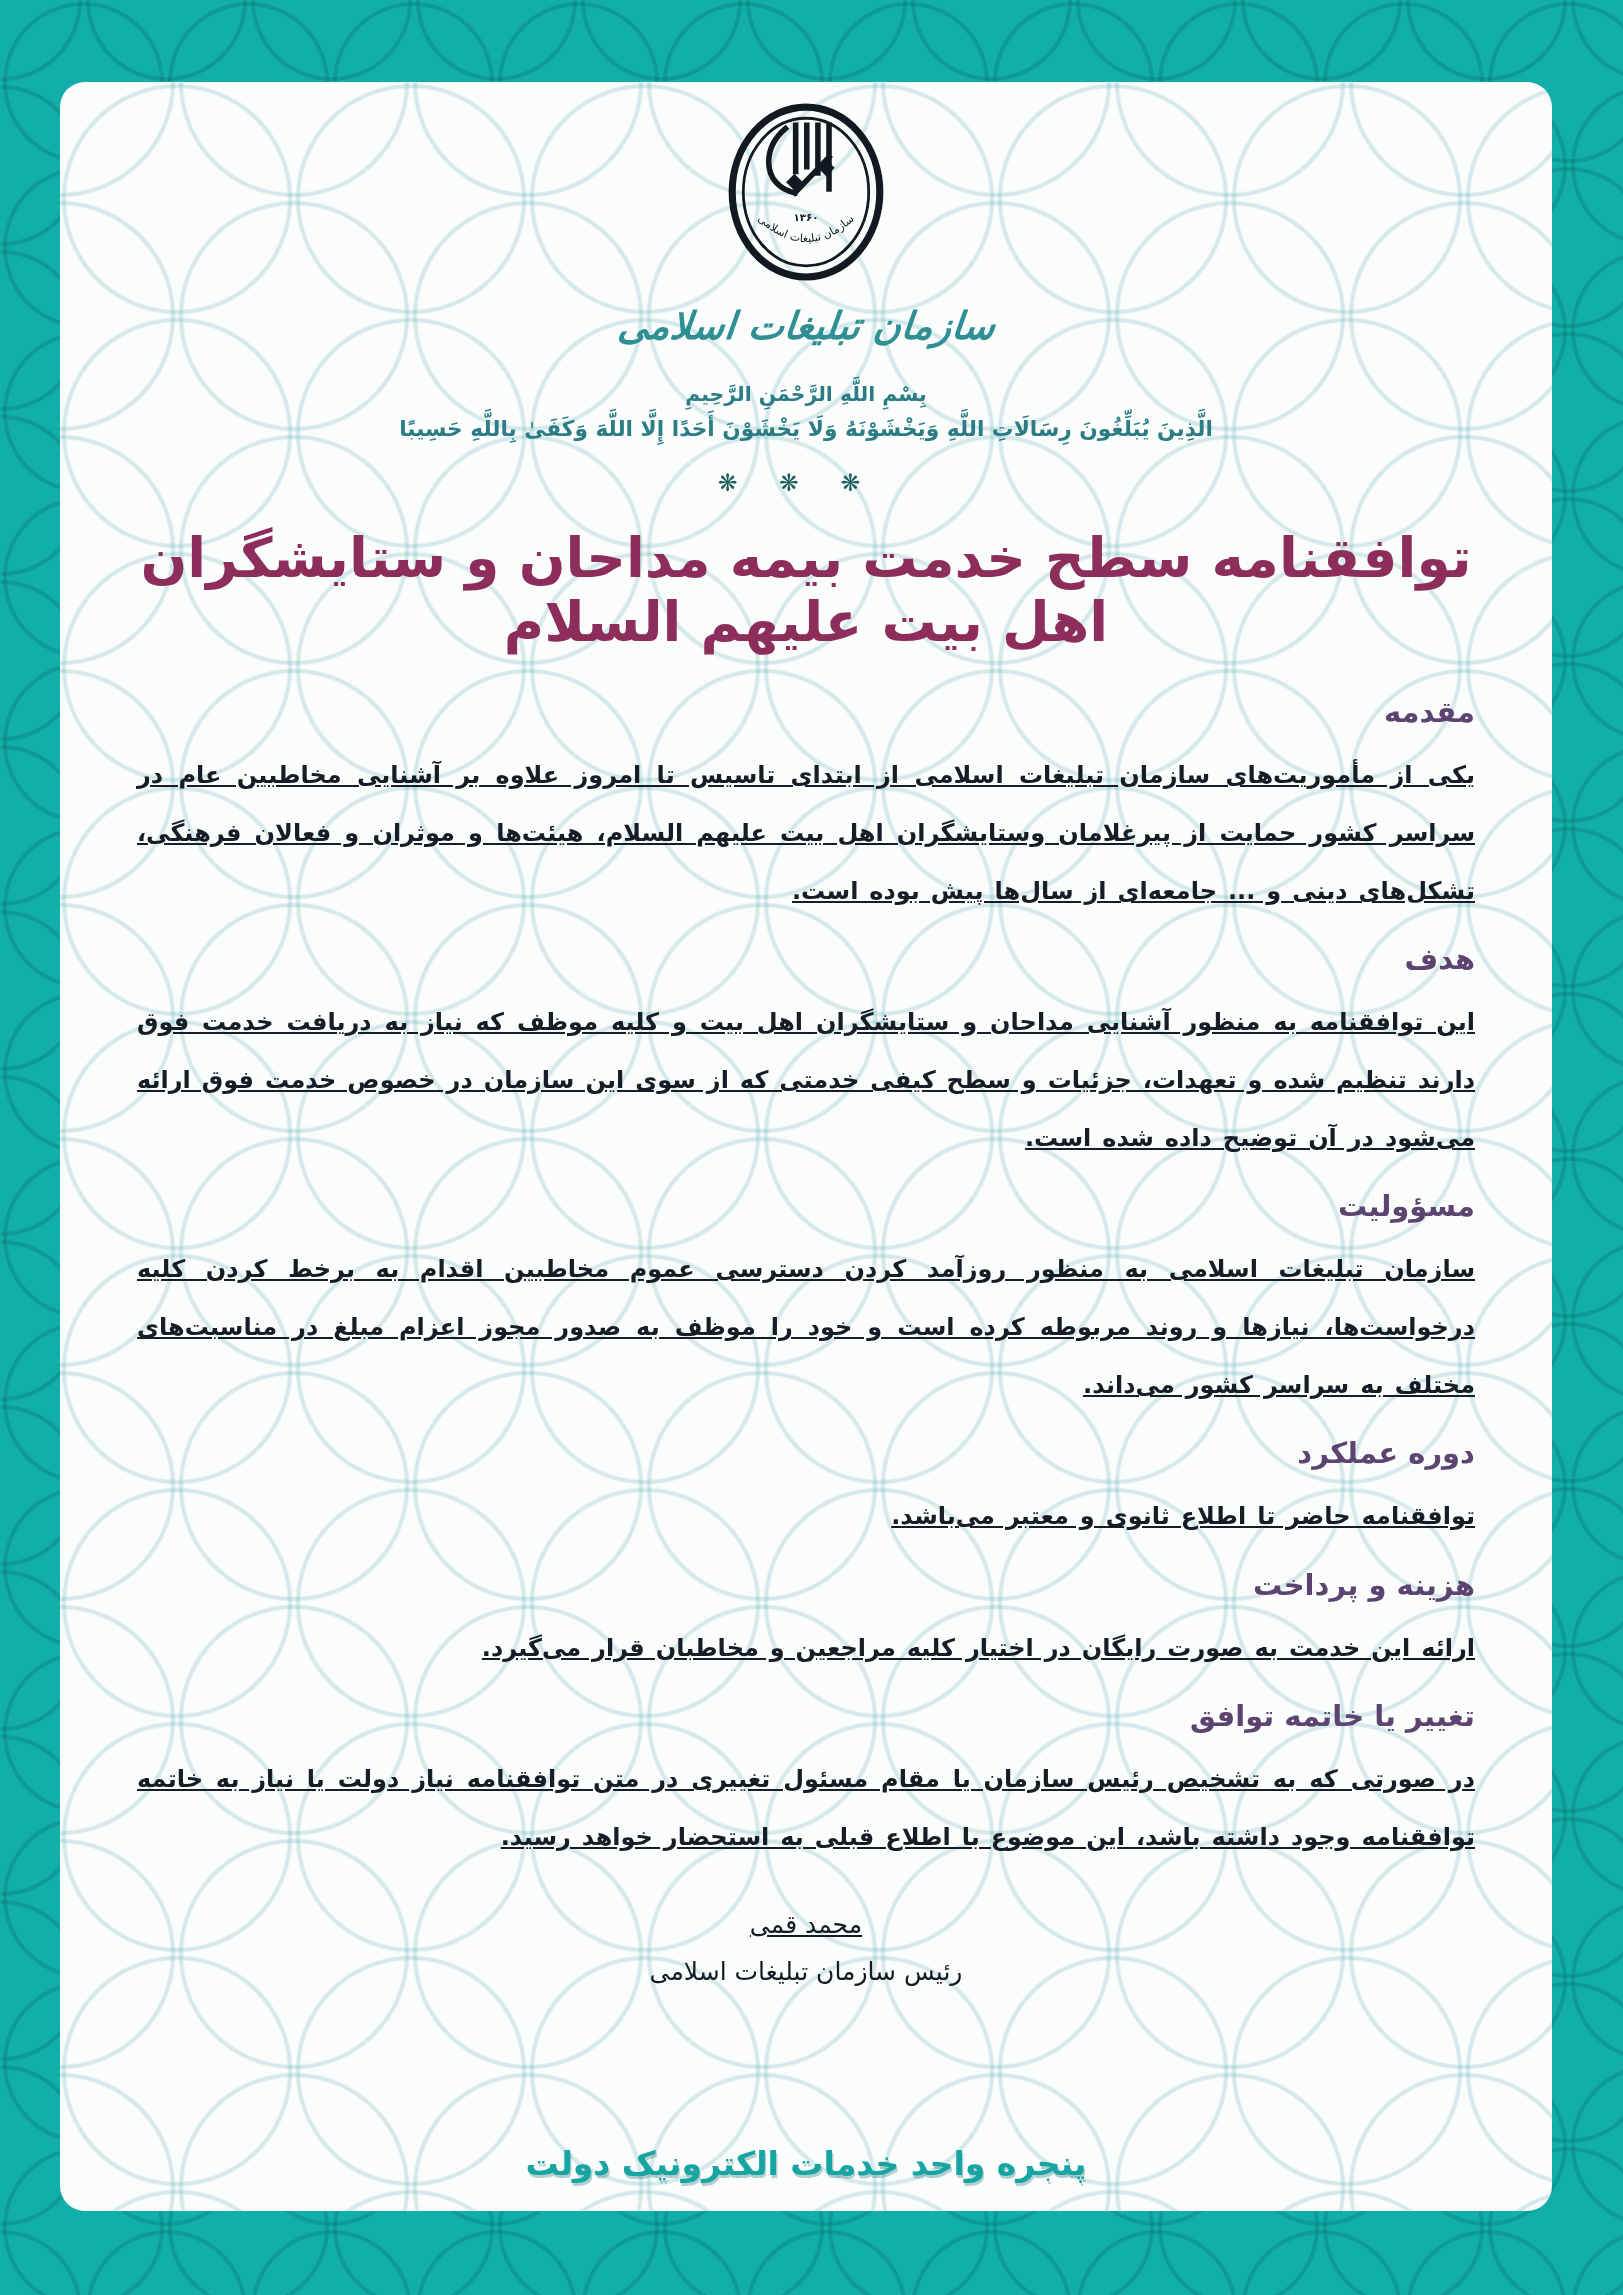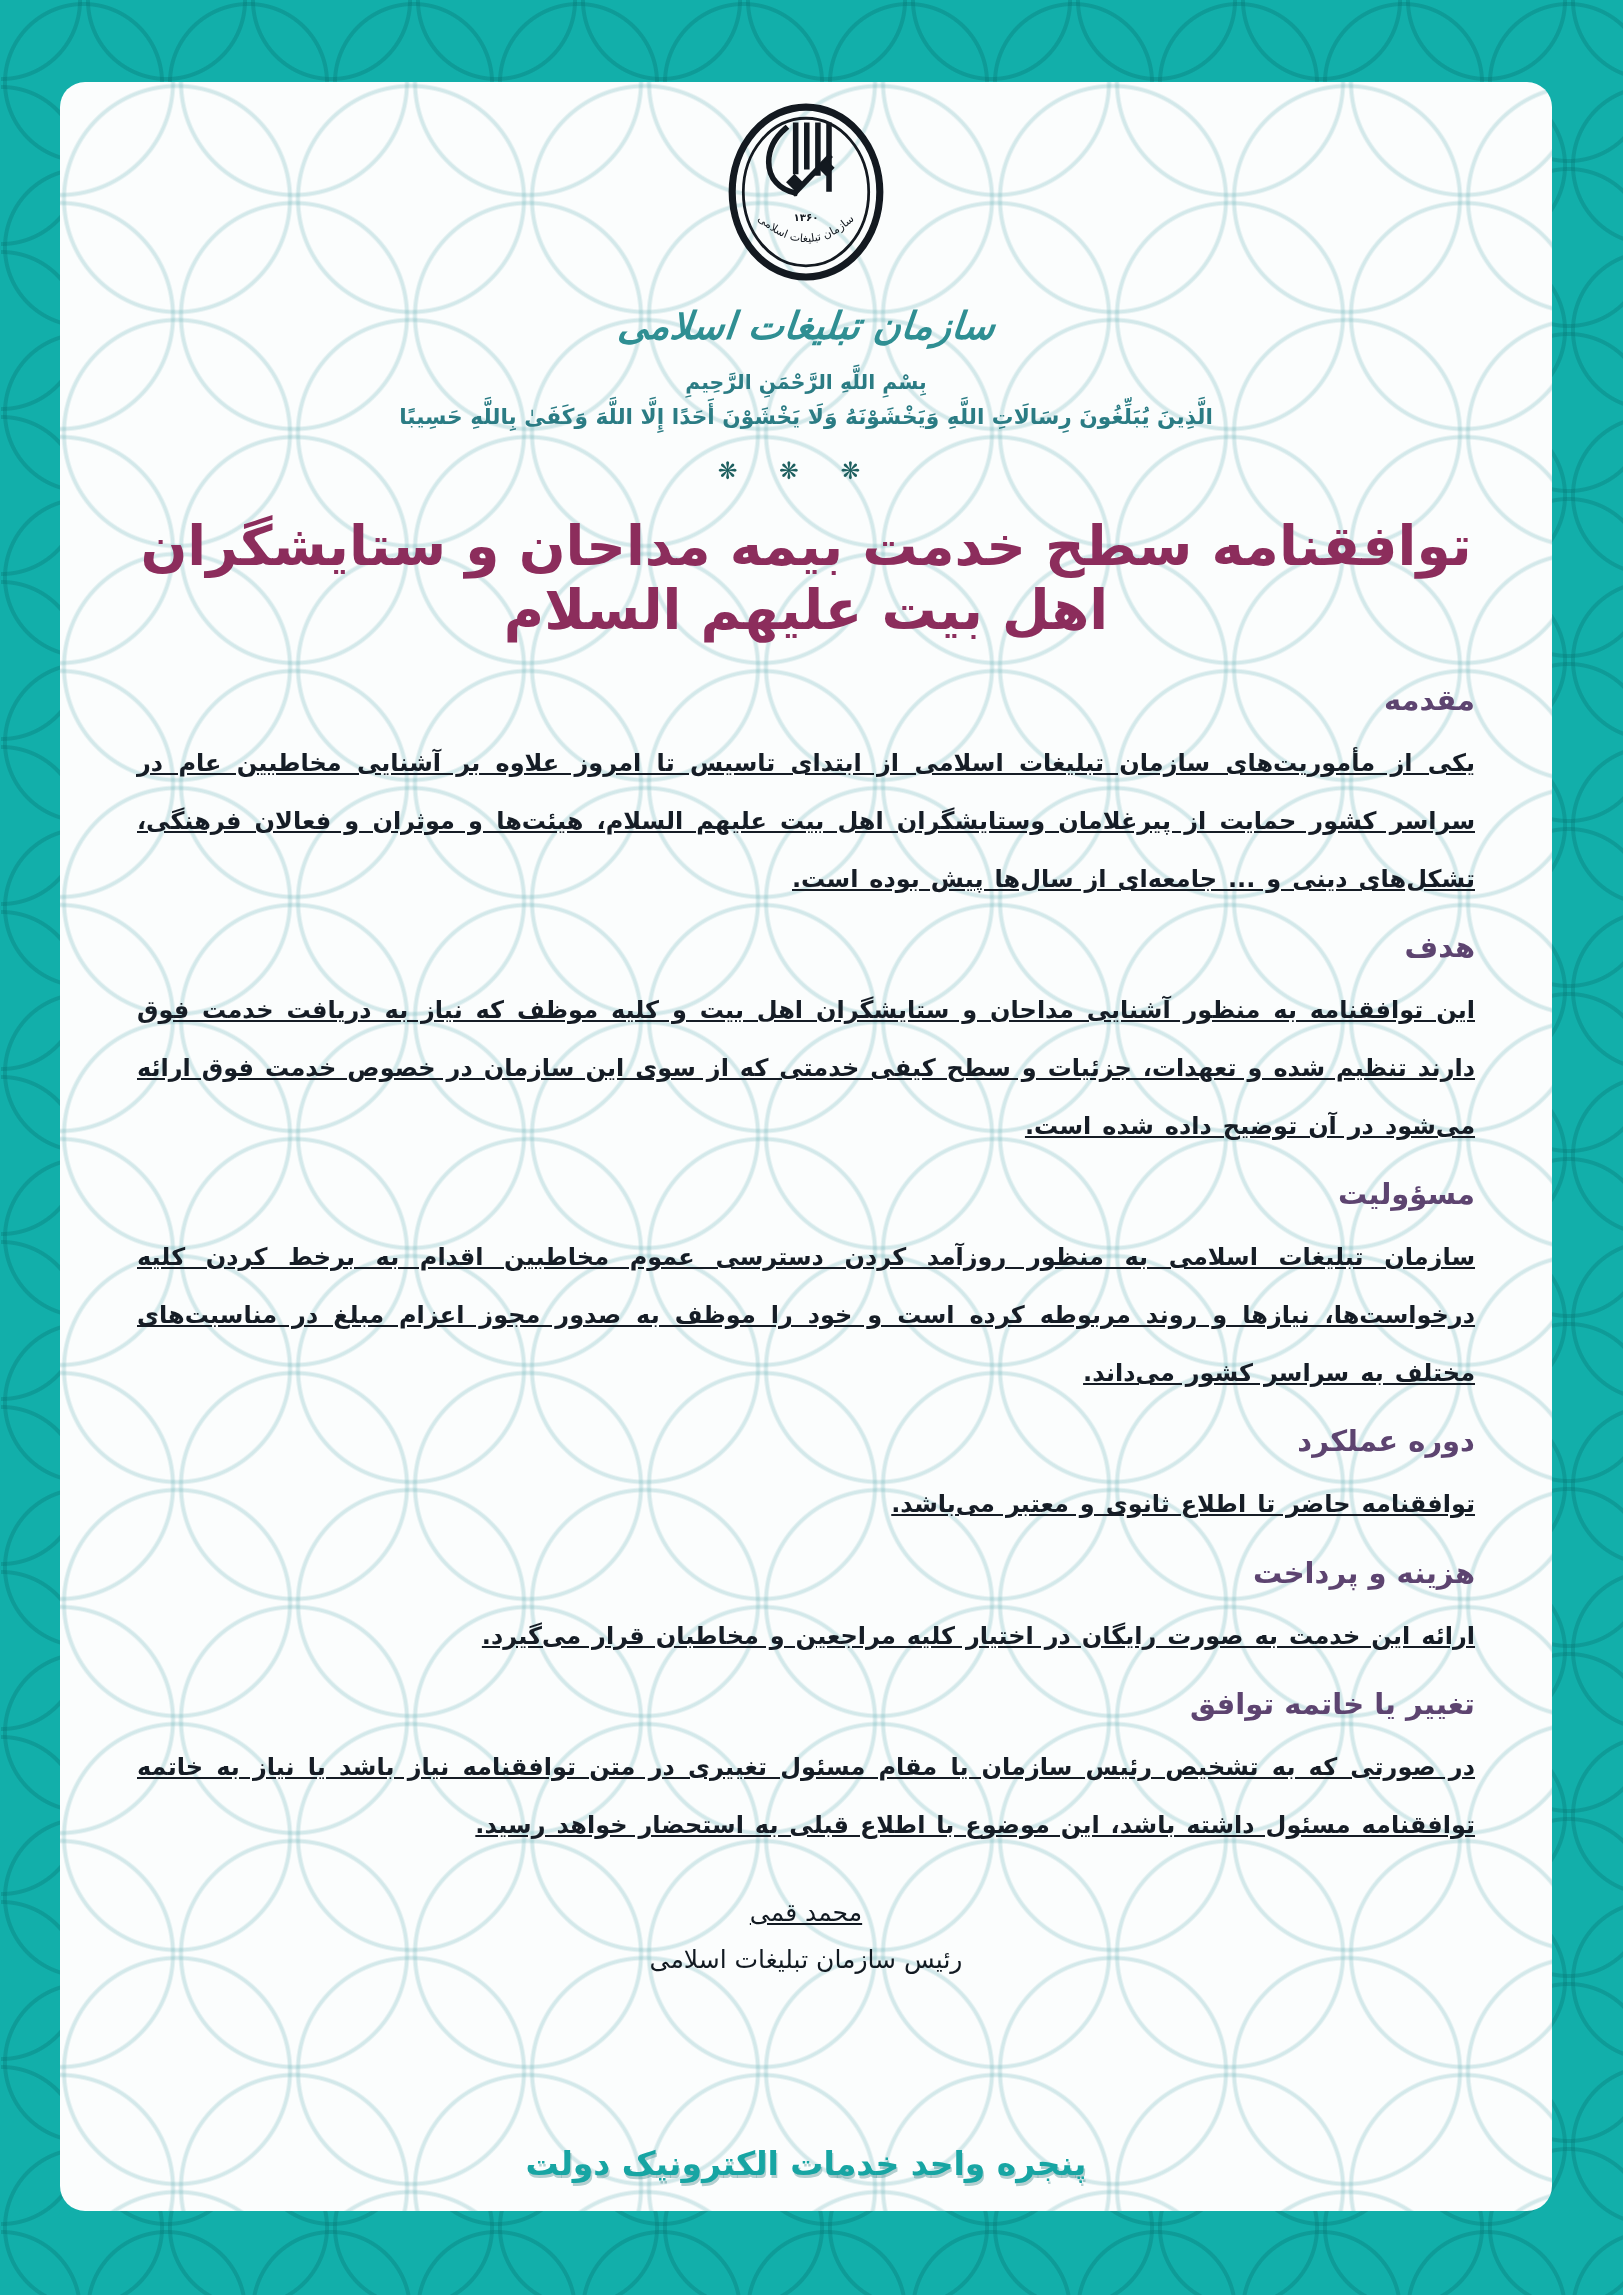--- a/index.html
+++ b/index.html
@@ -42,21 +42,21 @@
   .wordmark {
     margin-top: 1.3px;
     font-size: 38px;
     font-weight: bold;
     font-style: italic;
     color: #2f8f93;
     transform: skewX(-6deg);
     letter-spacing: 1.3px;
   }
   .bismillah {
-    margin-top: 22px;
+    margin-top: 34px;
     font-size: 20.4px;
     font-weight: bold;
     color: #2b7c84;
     text-align: center;
   }
   .verse {
     margin-top: 10.5px;
     font-size: 21.7px;
     font-weight: bold;
     color: #2b7c84;
@@ -186,21 +186,21 @@
         <p>توافقنامه حاضر تا اطلاع ثانوی و معتبر می‌باشد.</p>
       </section>
 
       <section class="section">
         <h2>هزینه و پرداخت</h2>
         <p>ارائه این خدمت به صورت رایگان در اختیار کلیه مراجعین و مخاطبان قرار می‌گیرد.</p>
       </section>
 
       <section class="section">
         <h2>تغییر یا خاتمه توافق</h2>
-        <p>در صورتی که به تشخیص رئیس سازمان یا مقام مسئول تغییری در متن توافقنامه نیاز باشد یا نیاز به خاتمه توافقنامه مسئول داشته باشد، این موضوع با اطلاع قبلی به استحضار خواهد رسید.</p>
+        <p>در صورتی که به تشخیص رئیس سازمان یا مقام مسئول تغییری در متن توافقنامه نیاز دولت یا نیاز به خاتمه توافقنامه وجود داشته باشد، این موضوع با اطلاع قبلی به استحضار خواهد رسید.</p>
       </section>
 
     </div>
 
     <div class="signature">
       <div class="sig-name">محمد قمی</div>
       <div class="sig-role">رئیس سازمان تبلیغات اسلامی</div>
     </div>
 
     <div class="footer-label">پنجره واحد خدمات الکترونیک دولت</div>

